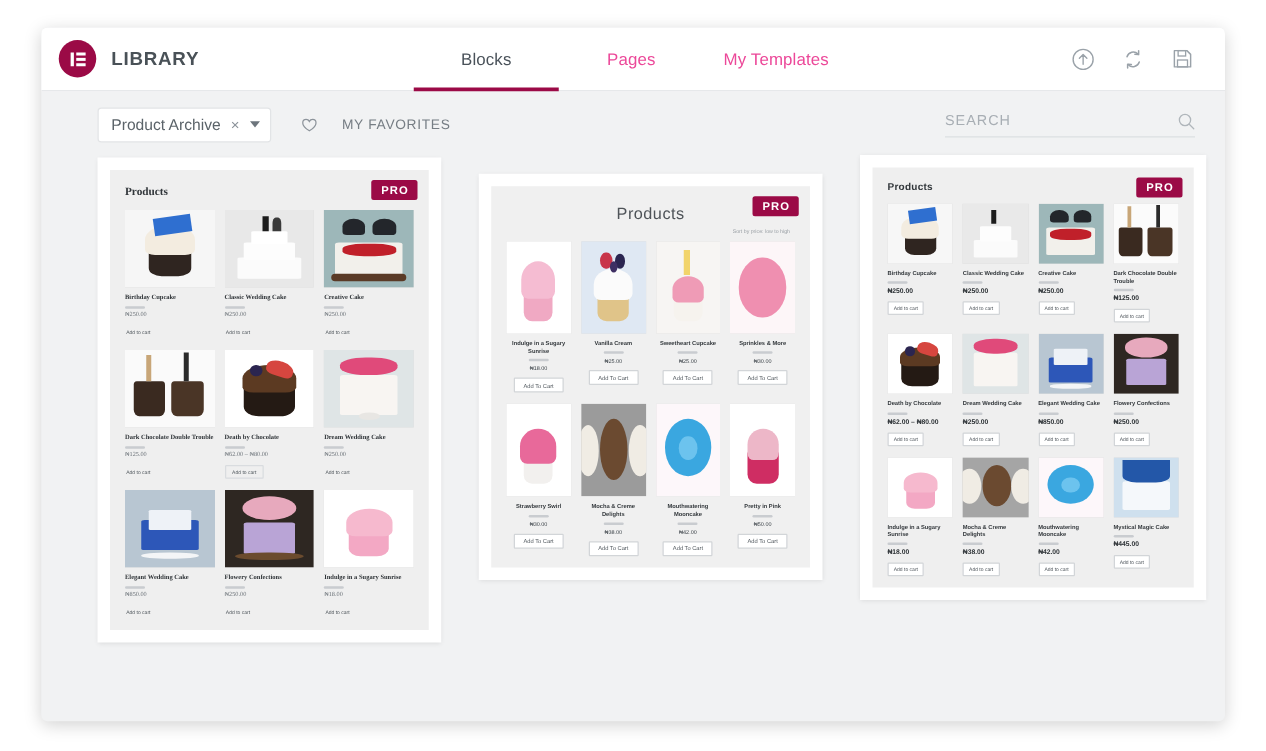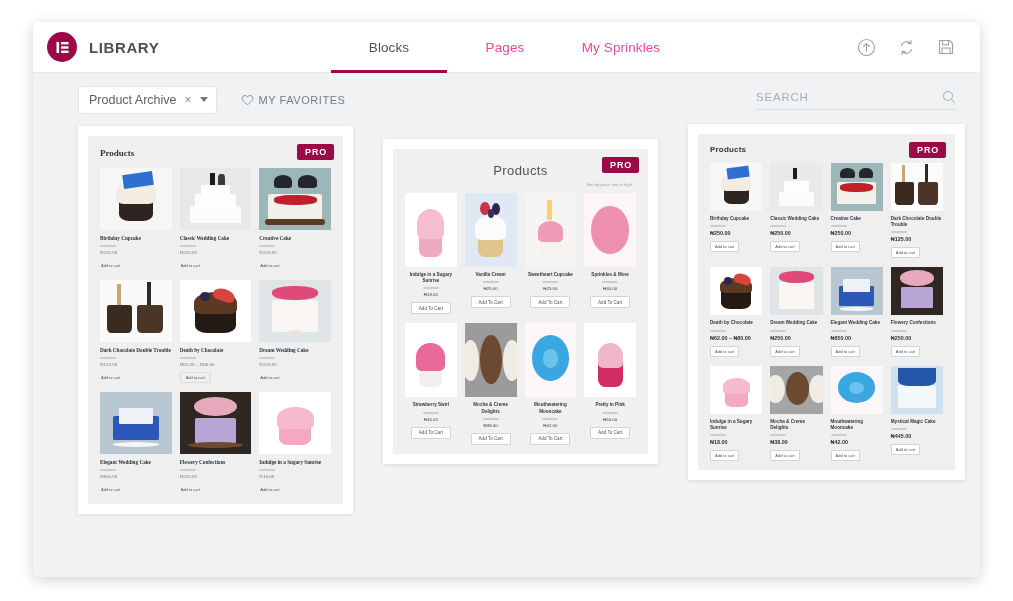--- a/index.html
+++ b/index.html
@@ -89,21 +89,21 @@
     border-radius: 3px;
     padding: 0 8px 0 10px;
     gap: 8px;
     cursor: pointer;
   }
   .select-label { font-size: 12.5px; color: #5b6369; }
   .select-clear { font-size: 12px; color: #8a9198; cursor: pointer; line-height: 1; }
   .select-caret { width: 0; height: 0; border-left: 4px solid transparent; border-right: 4px solid transparent; border-top: 5px solid #6d757c; cursor: pointer; }
 
   .favorites {
-    display: flex; align-items: center; gap: 5px;
+    display: flex; align-items: center; gap: 20px;
     margin-left: 24px;
     cursor: pointer;
   }
   .fav-label { font-size: 11px; letter-spacing: 0.55px; color: #767d84; }
 
   .search-wrap {
     margin-left: auto;
     display: flex; align-items: center;
     width: 200px;
     border-bottom: 1px solid #dcdfe2;
@@ -255,21 +255,21 @@
       </div>
 
       <div class="tabs">
         <div class="tab active">
           <span>Blocks</span>
         </div>
         <div class="tab">
           <span>Pages</span>
         </div>
         <div class="tab">
-          <span>My Sprinkles</span>
+          <span>My Templates</span>
         </div>
       </div>
 
       <div class="header-actions">
         <div class="hicon">
           <svg width="19" height="19" viewBox="0 0 19 19" aria-hidden="true">
             <circle cx="9.5" cy="9.5" r="8" fill="none" stroke="#9aa2a9" stroke-width="1.1"></circle>
             <path d="M9.5 13.4 V5.8 M6.5 8.6 L9.5 5.6 L12.5 8.6" fill="none" stroke="#9aa2a9" stroke-width="1.1" stroke-linecap="round" stroke-linejoin="round"></path>
           </svg>
         </div>

